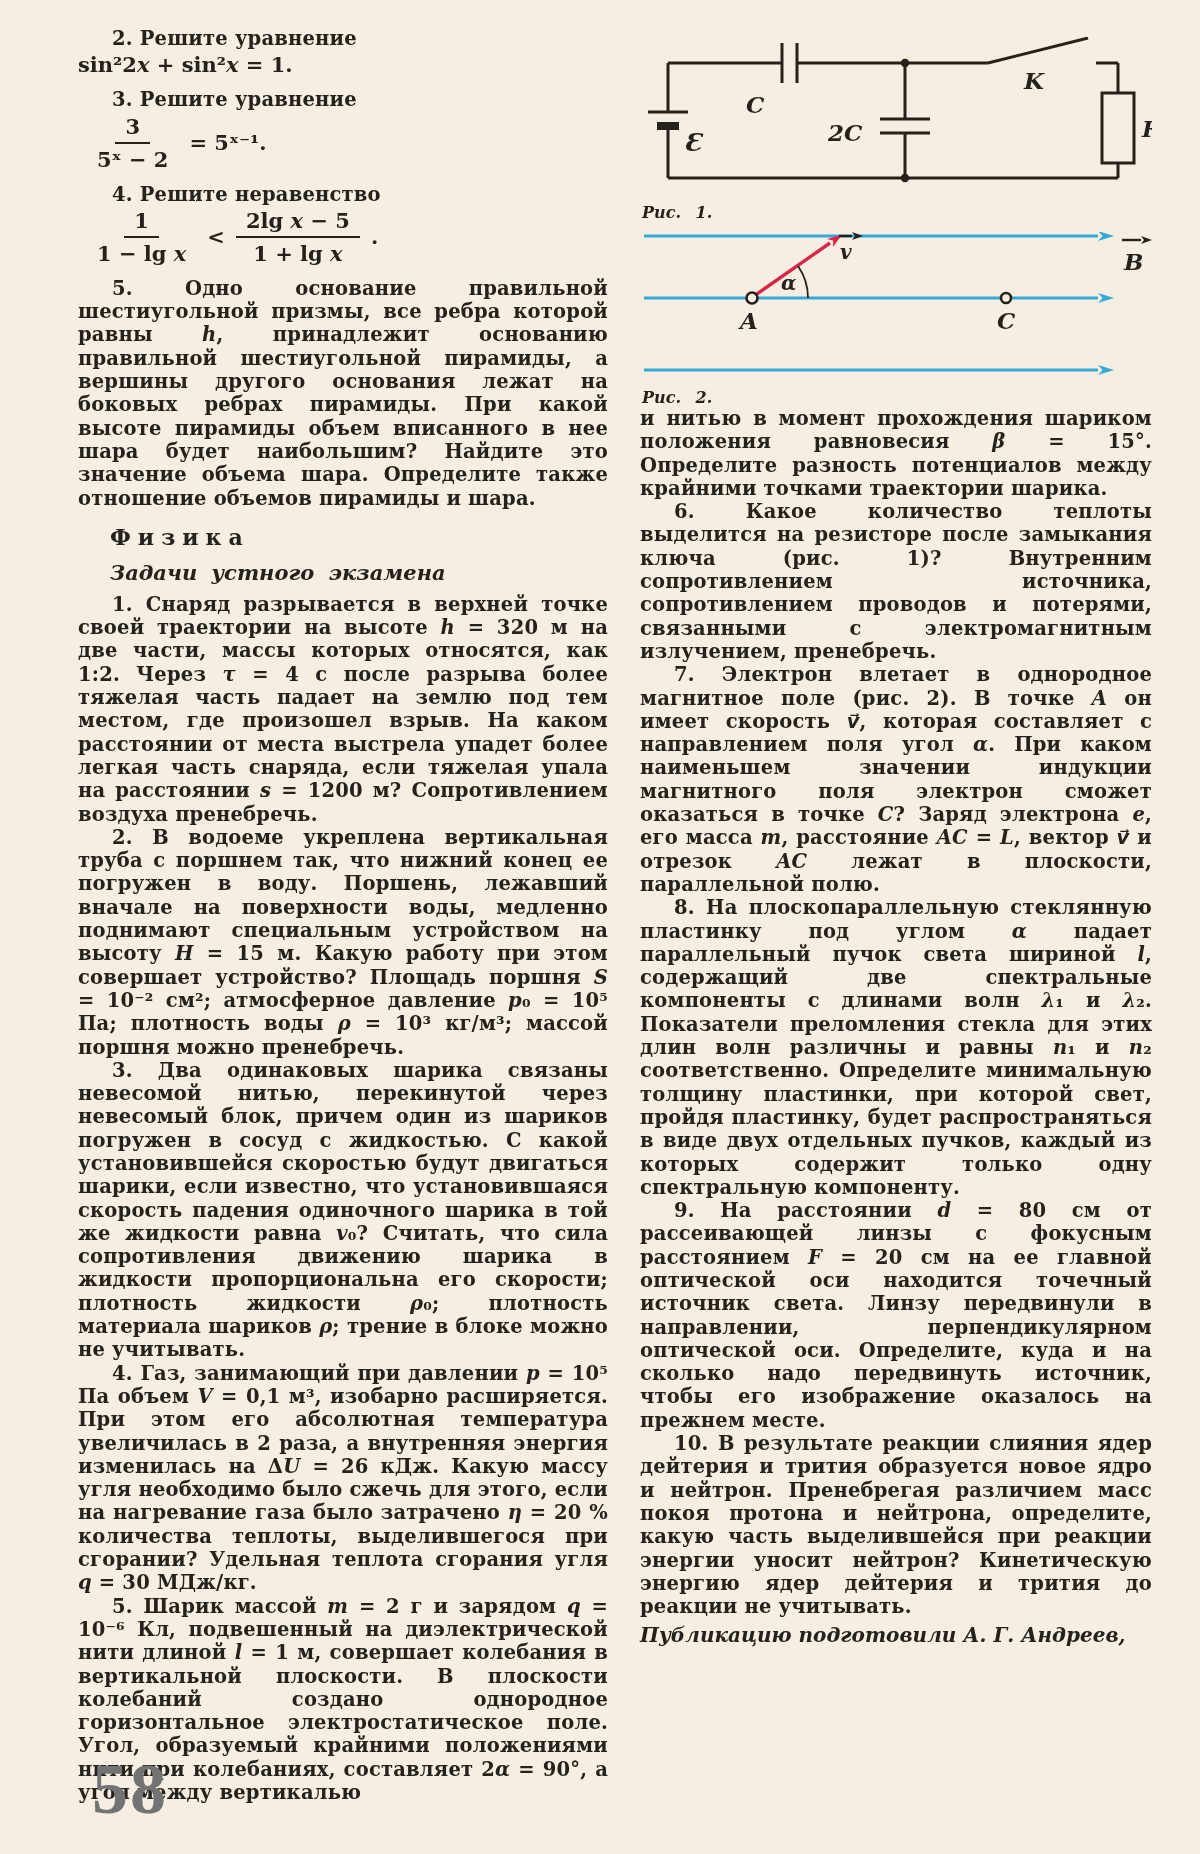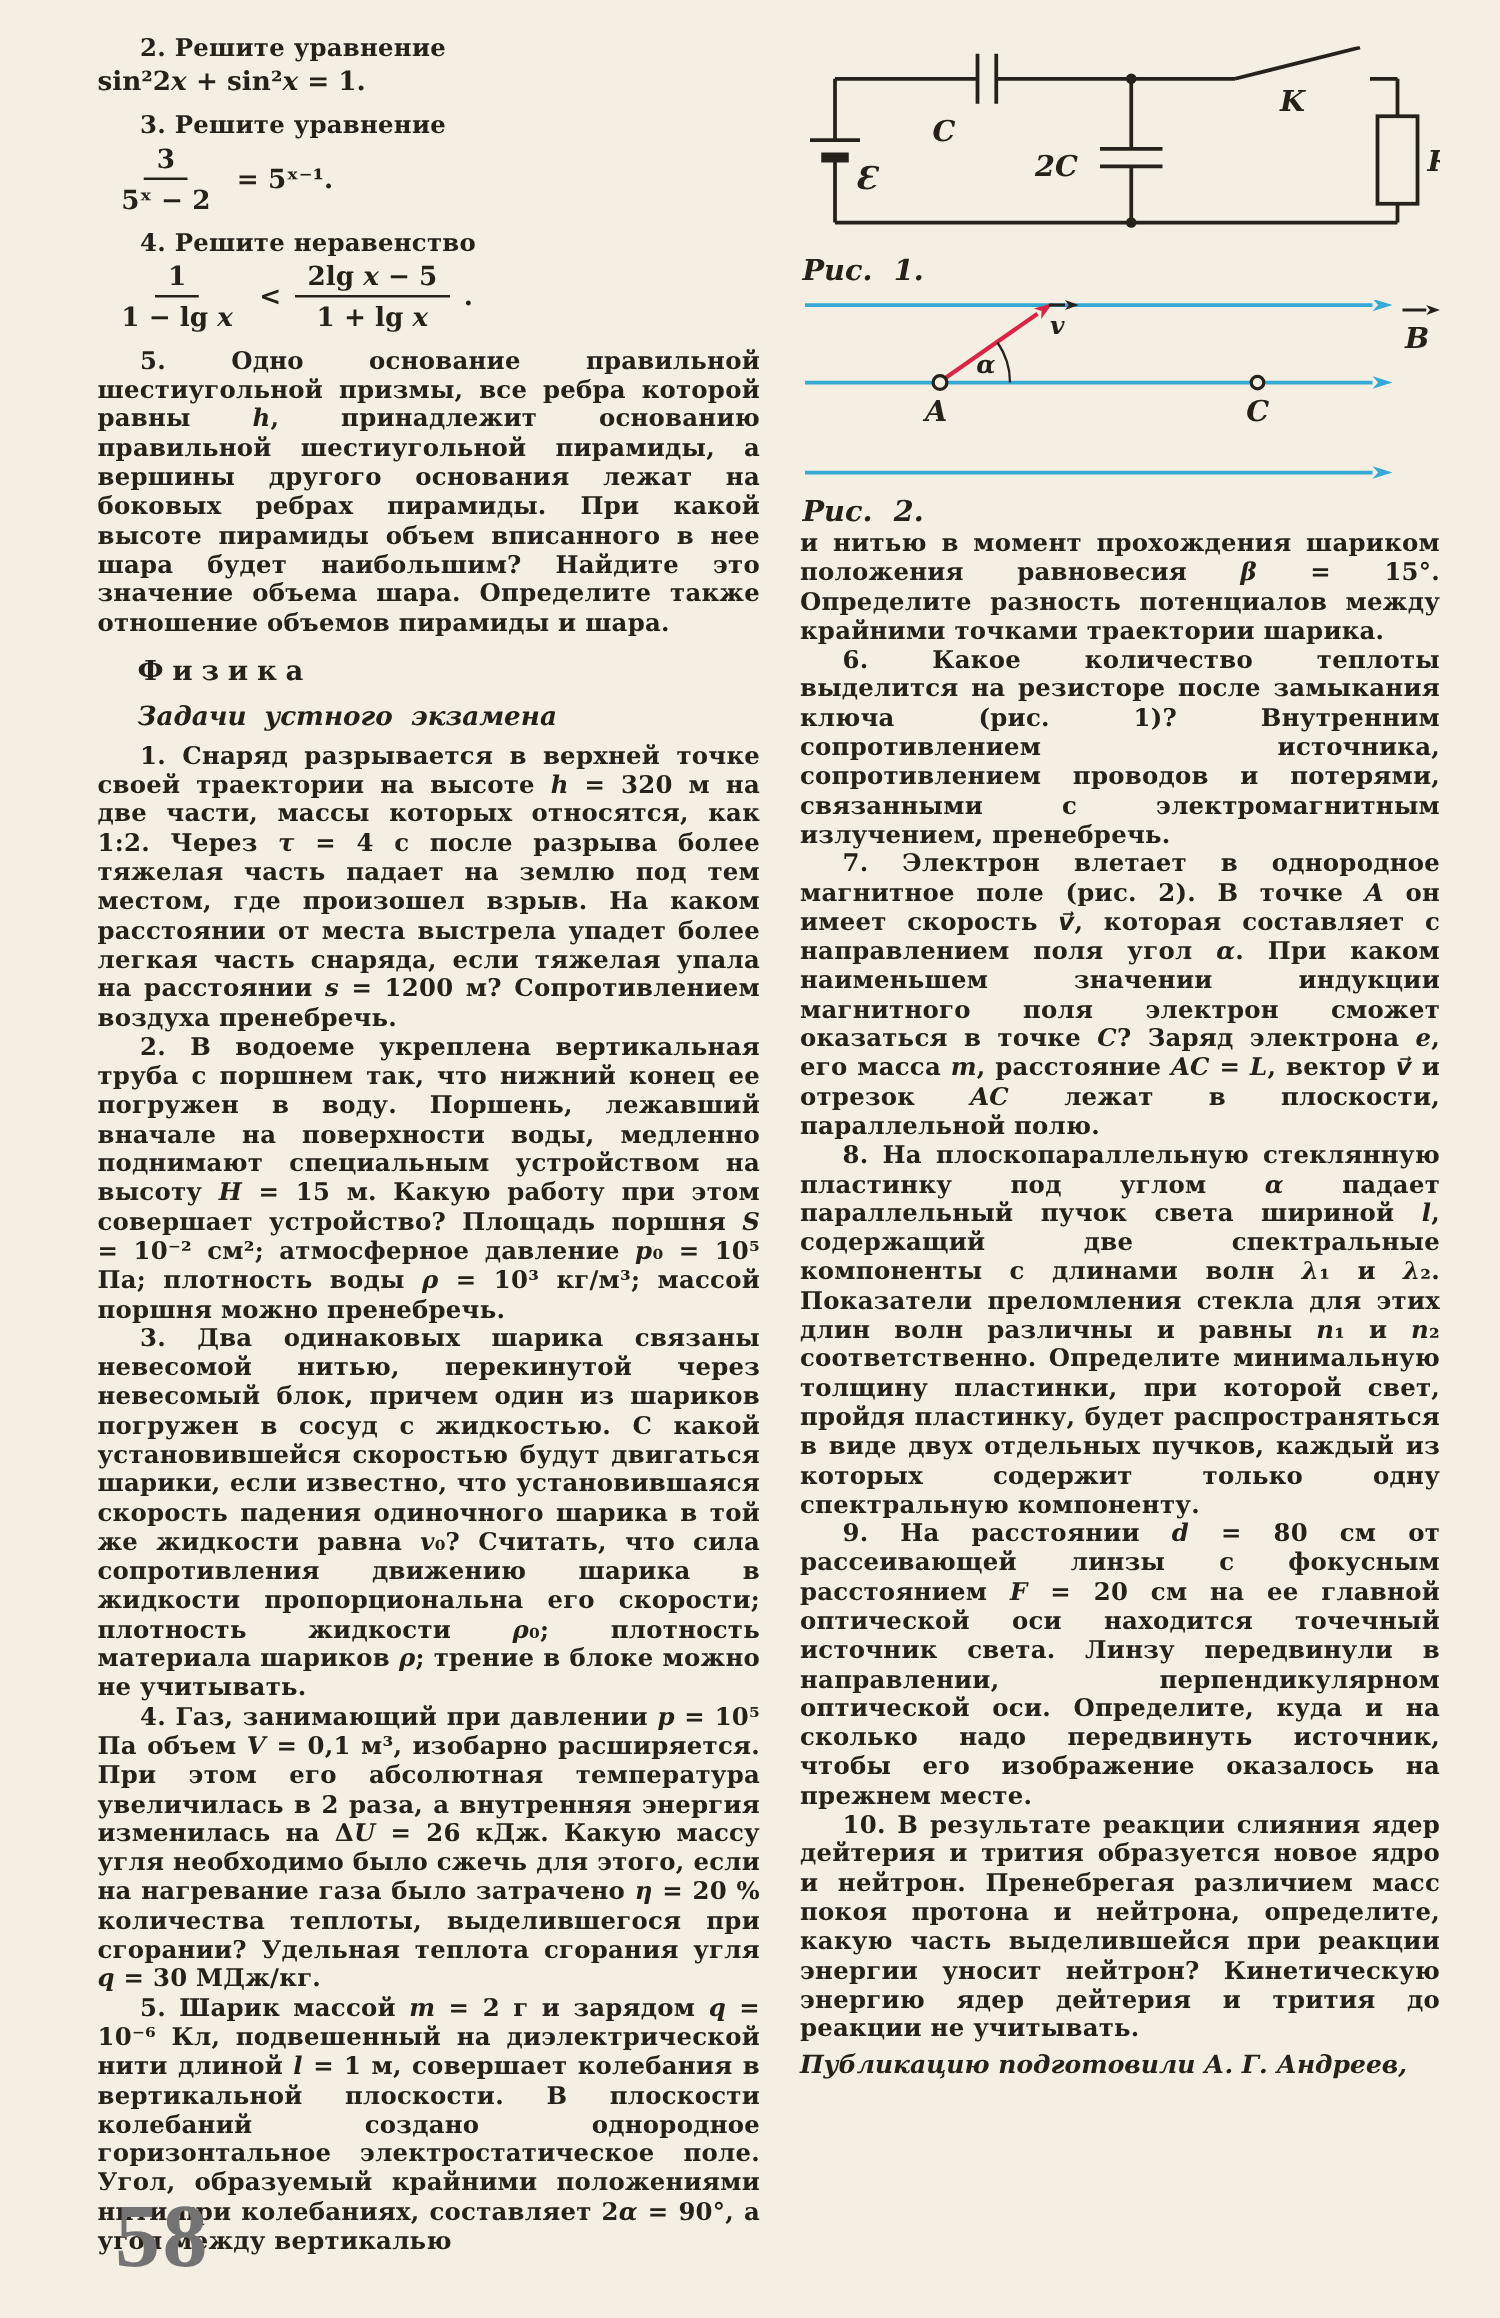--- a/index.html
+++ b/index.html
@@ -33,21 +33,21 @@
   .fside{margin:0 2px;}
   .phys-heading{
     margin:14px 0 10px;font-size:22px;font-weight:700;
     letter-spacing:7px;text-indent:32px;
   }
   .phys-sub{
     margin:0 0 8px;font-size:21px;font-weight:700;font-style:italic;
     text-indent:32px;word-spacing:7px;
   }
   .fig-caption{
-    margin:6px 0 0 2px;font-size:23px;font-weight:700;font-style:italic;
+    margin:6px 0 0 2px;font-size:16px;font-weight:700;font-style:italic;
     word-spacing:9px;
   }
   #fig1{display:block;margin-top:10px;}
   #fig2{display:block;margin-top:10px;}
   .cont{margin-top:17px;}
   .byline{margin:4px 0 0;font-size:20px;font-weight:700;line-height:27px;}
   .byline2{margin:0;padding-right:8px;}
   .pagenum{
     position:absolute;left:92px;top:1748px;
     font-family:Liberation Serif, serif;

